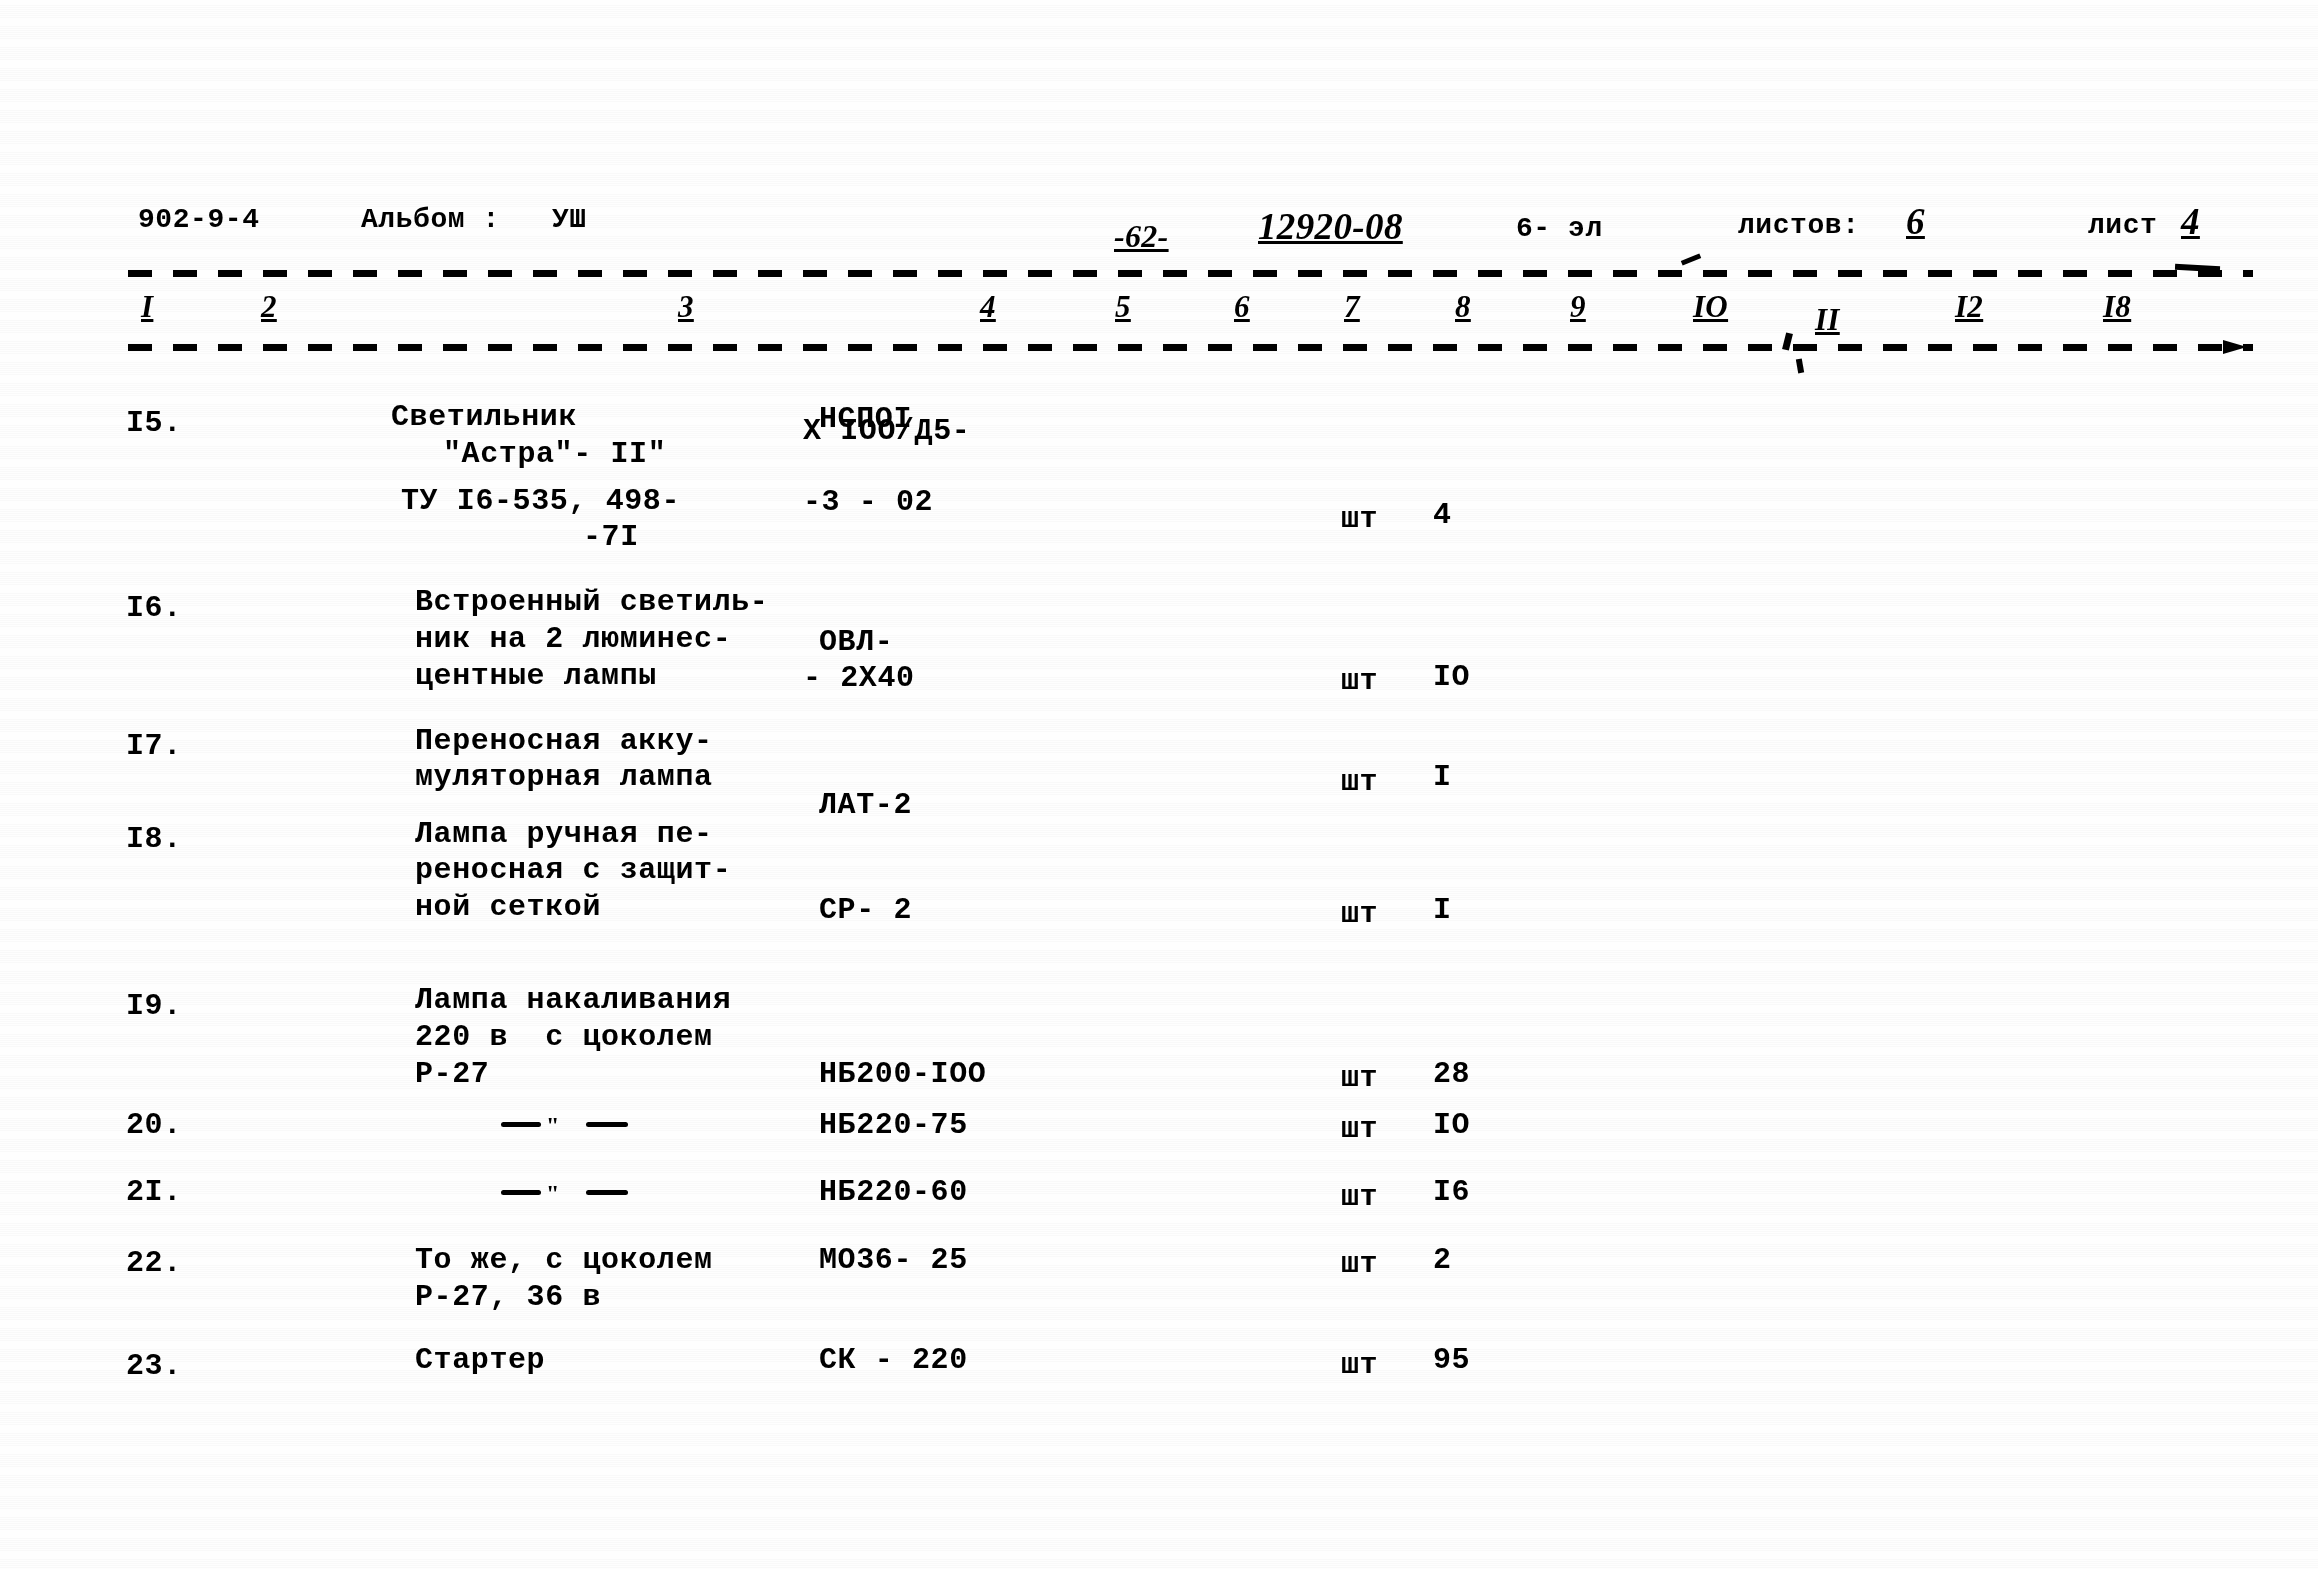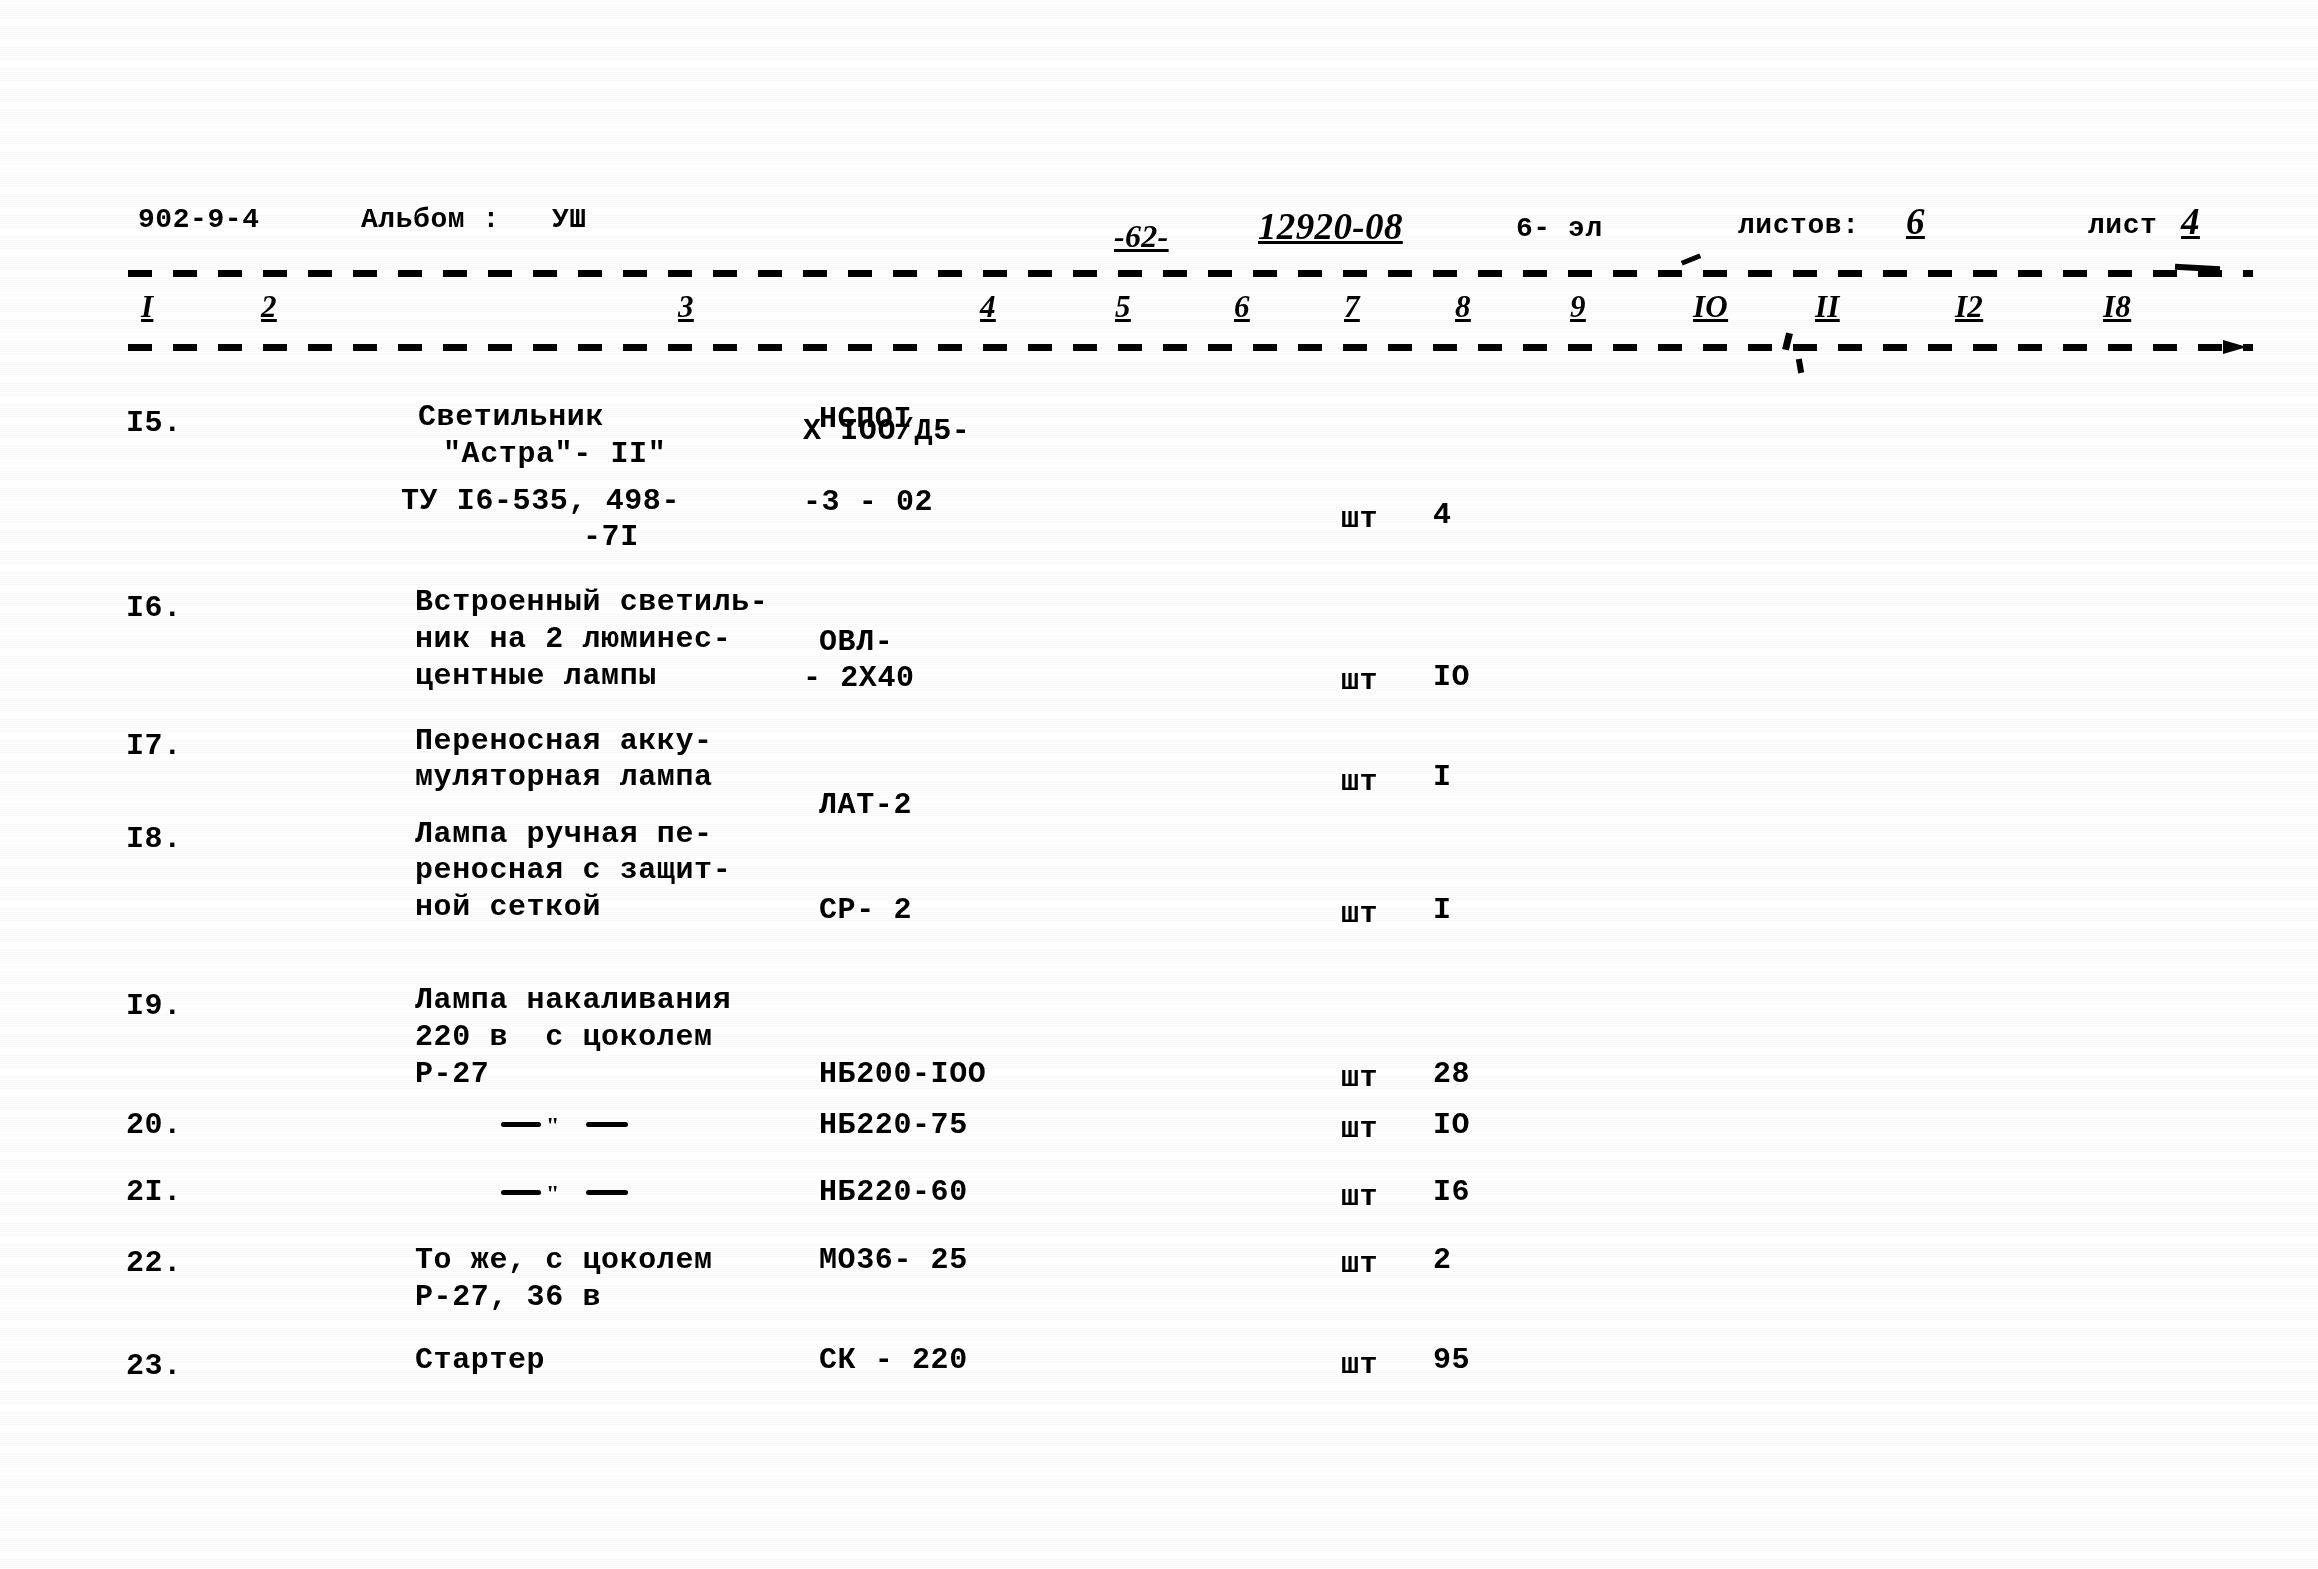--- a/index.html
+++ b/index.html
@@ -150,29 +150,29 @@
       <div class="t hand s-colnum" style="left: 141px; top: 291px;">I</div>
       <div class="t hand s-colnum" style="left: 261px; top: 291px;">2</div>
       <div class="t hand s-colnum" style="left: 678px; top: 291px;">3</div>
       <div class="t hand s-colnum" style="left: 980px; top: 291px;">4</div>
       <div class="t hand s-colnum" style="left: 1115px; top: 291px;">5</div>
       <div class="t hand s-colnum" style="left: 1234px; top: 291px;">6</div>
       <div class="t hand s-colnum" style="left: 1344px; top: 291px;">7</div>
       <div class="t hand s-colnum" style="left: 1455px; top: 291px;">8</div>
       <div class="t hand s-colnum" style="left: 1570px; top: 291px;">9</div>
       <div class="t hand s-colnum" style="left: 1693px; top: 291px;">IO</div>
-      <div class="t hand s-colnum" style="left: 1815px; top: 291px;">II</div>
+      <div class="t hand s-colnum" style="left: 1815px; top: 304px;">II</div>
       <div class="t hand s-colnum" style="left: 1955px; top: 291px;">I2</div>
       <div class="t hand s-colnum" style="left: 2103px; top: 291px; text-align: center;">I8</div>
     </div>
 
   <div id="tablebody">
       <div></div>
       <div class="t mono s-body" style="left: 126px; top: 408px;">I5.</div>
-      <div class="t mono s-body" style="left: 418px; top: 402px; font-family: Liberation Mono, monospace;">Светильник</div>
+      <div class="t mono s-body" style="left: 391px; top: 402px; font-family: Liberation Mono, monospace;">Светильник</div>
       <div class="t mono s-body" style="left: 443px; top: 439px;">"Астра"- II"</div>
       <div class="t mono s-body" style="left: 401px; top: 486px;">ТУ I6-535, 498-</div>
       <div class="t mono s-body" style="left: 583px; top: 522px;">-7I</div>
       <div class="t mono s-body" style="left: 819px; top: 404px;">НСПOI</div>
       <div class="t mono s-body" style="left: 803px; top: 416px;">X IOO/Д5-</div>
       <div class="t mono s-body" style="left: 803px; top: 487px;">-3 - 02</div>
       <div class="t mono s-body" style="left: 1341px; top: 504px;">шт</div>
       <div class="t mono s-body" style="left: 1433px; top: 500px;">4</div>
       <div></div>
       <div class="t mono s-body" style="left: 126px; top: 593px;">I6.</div>

